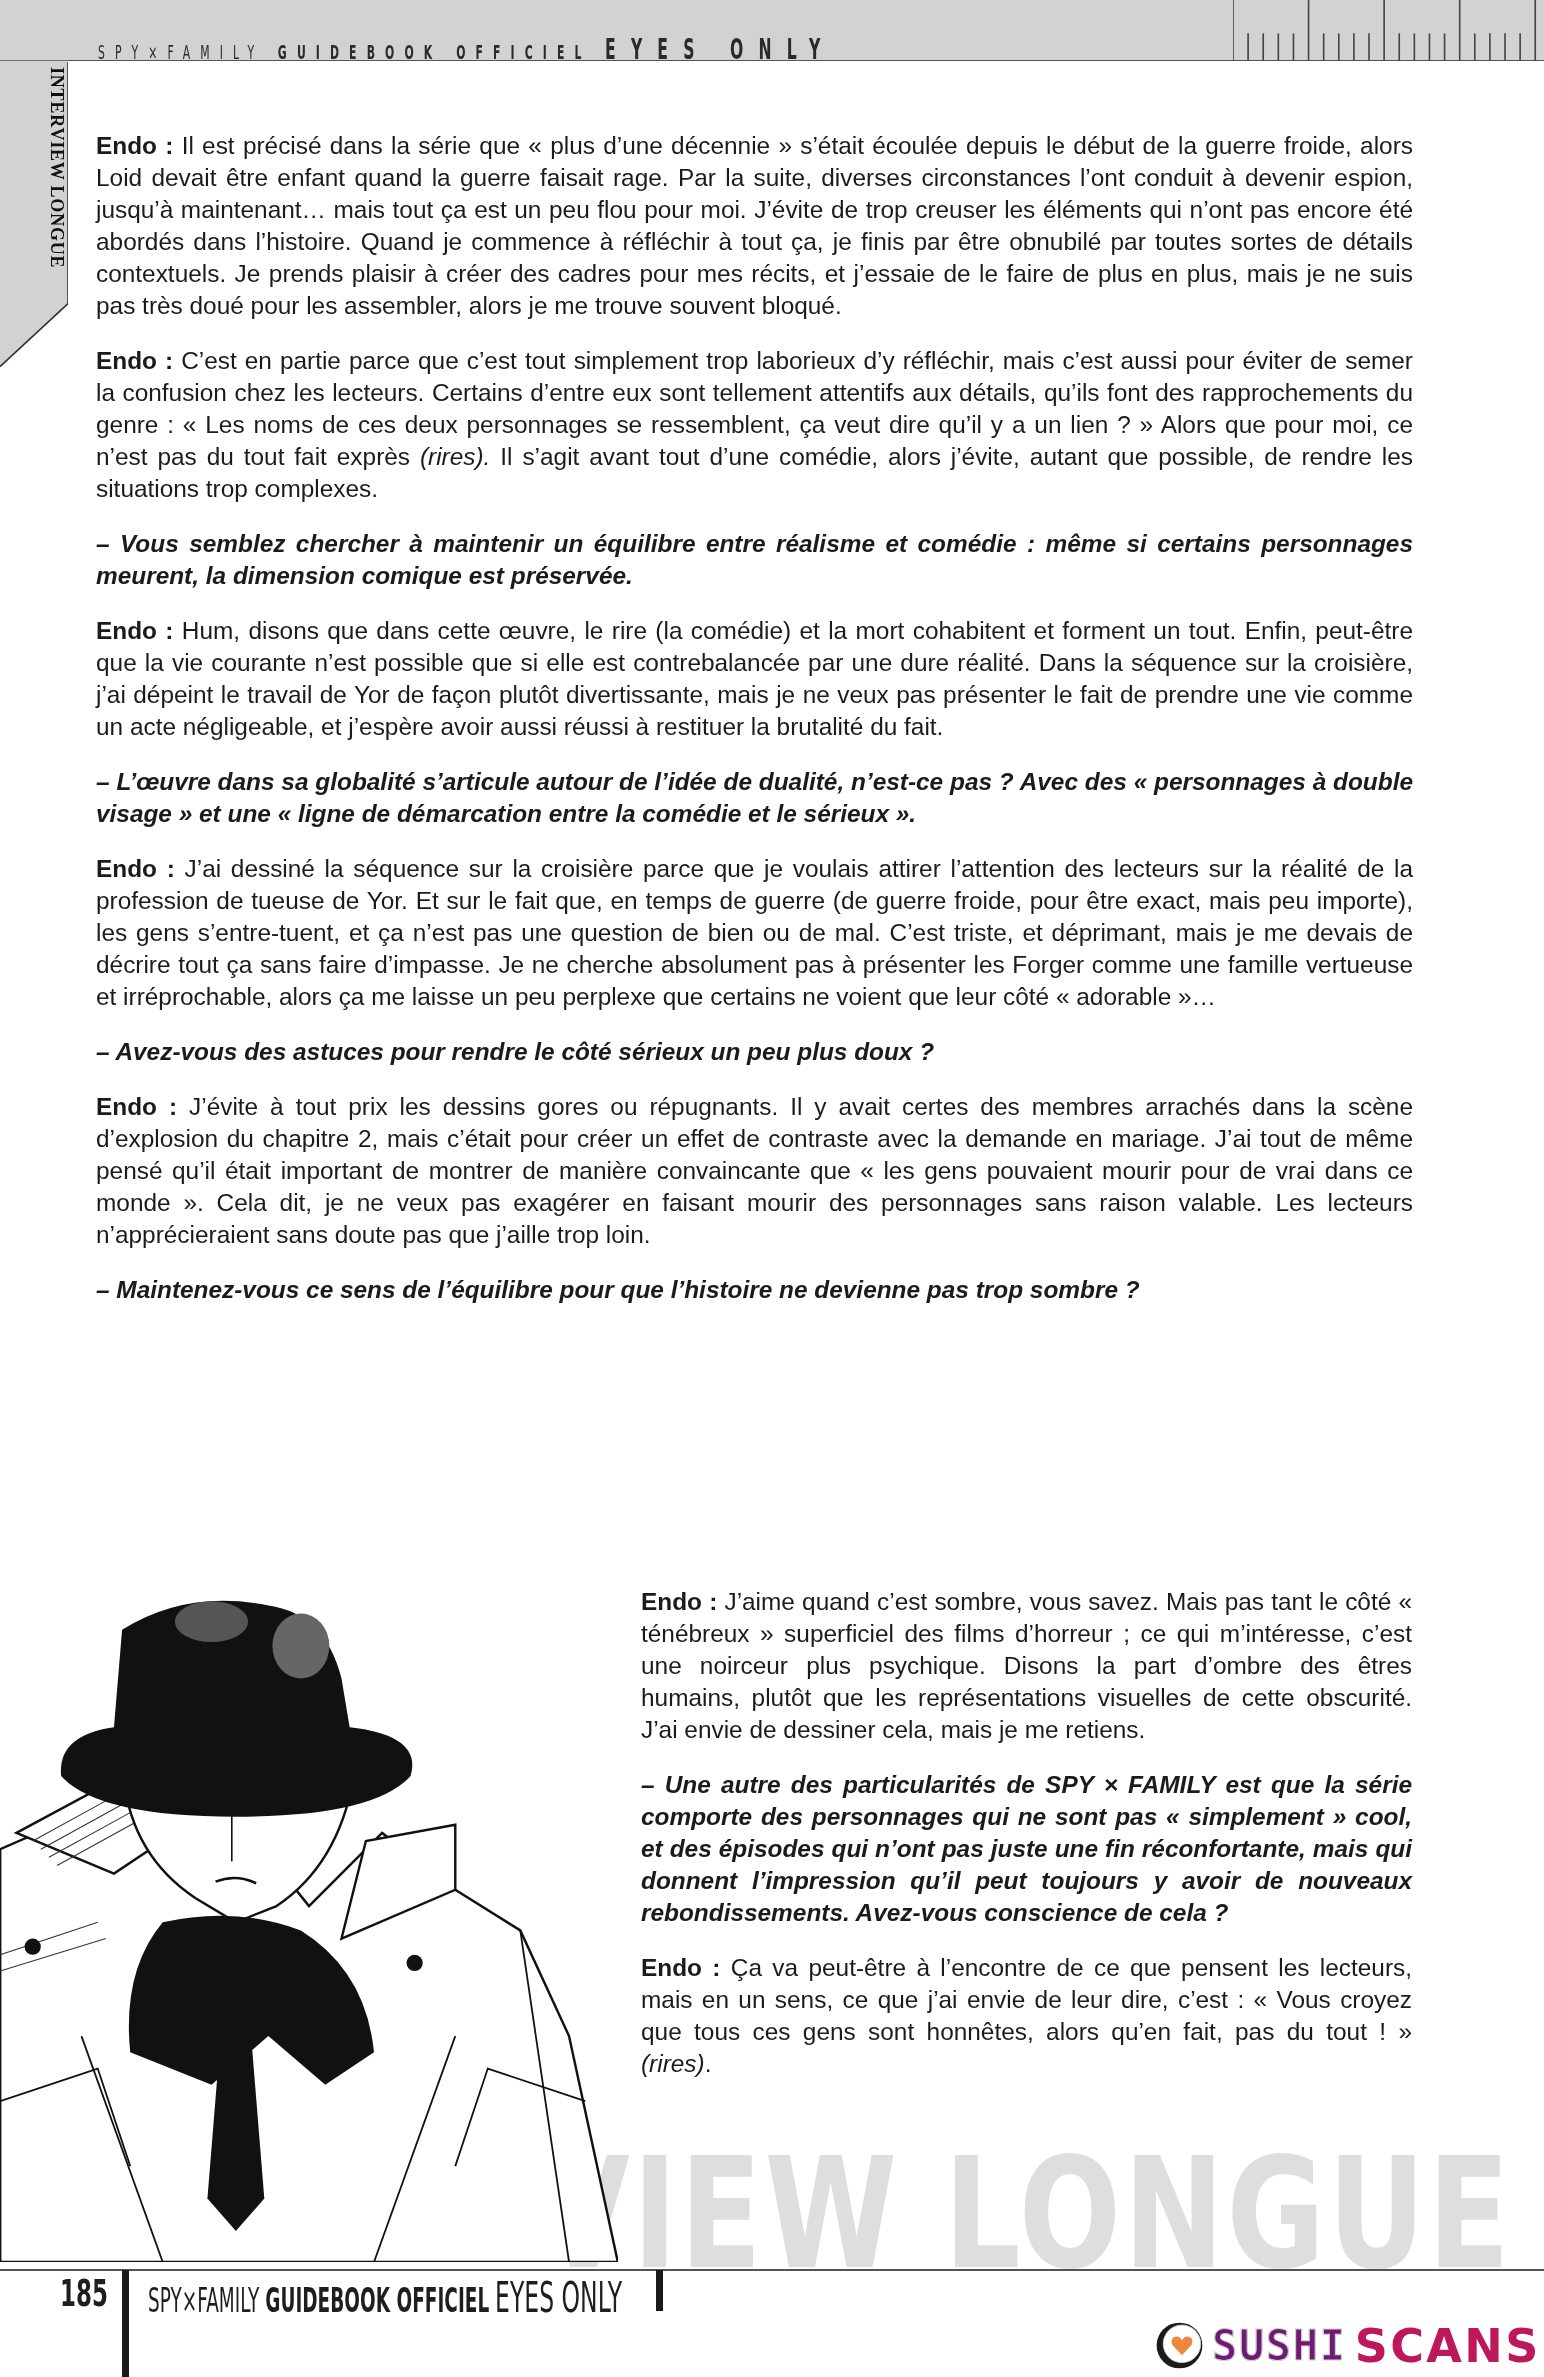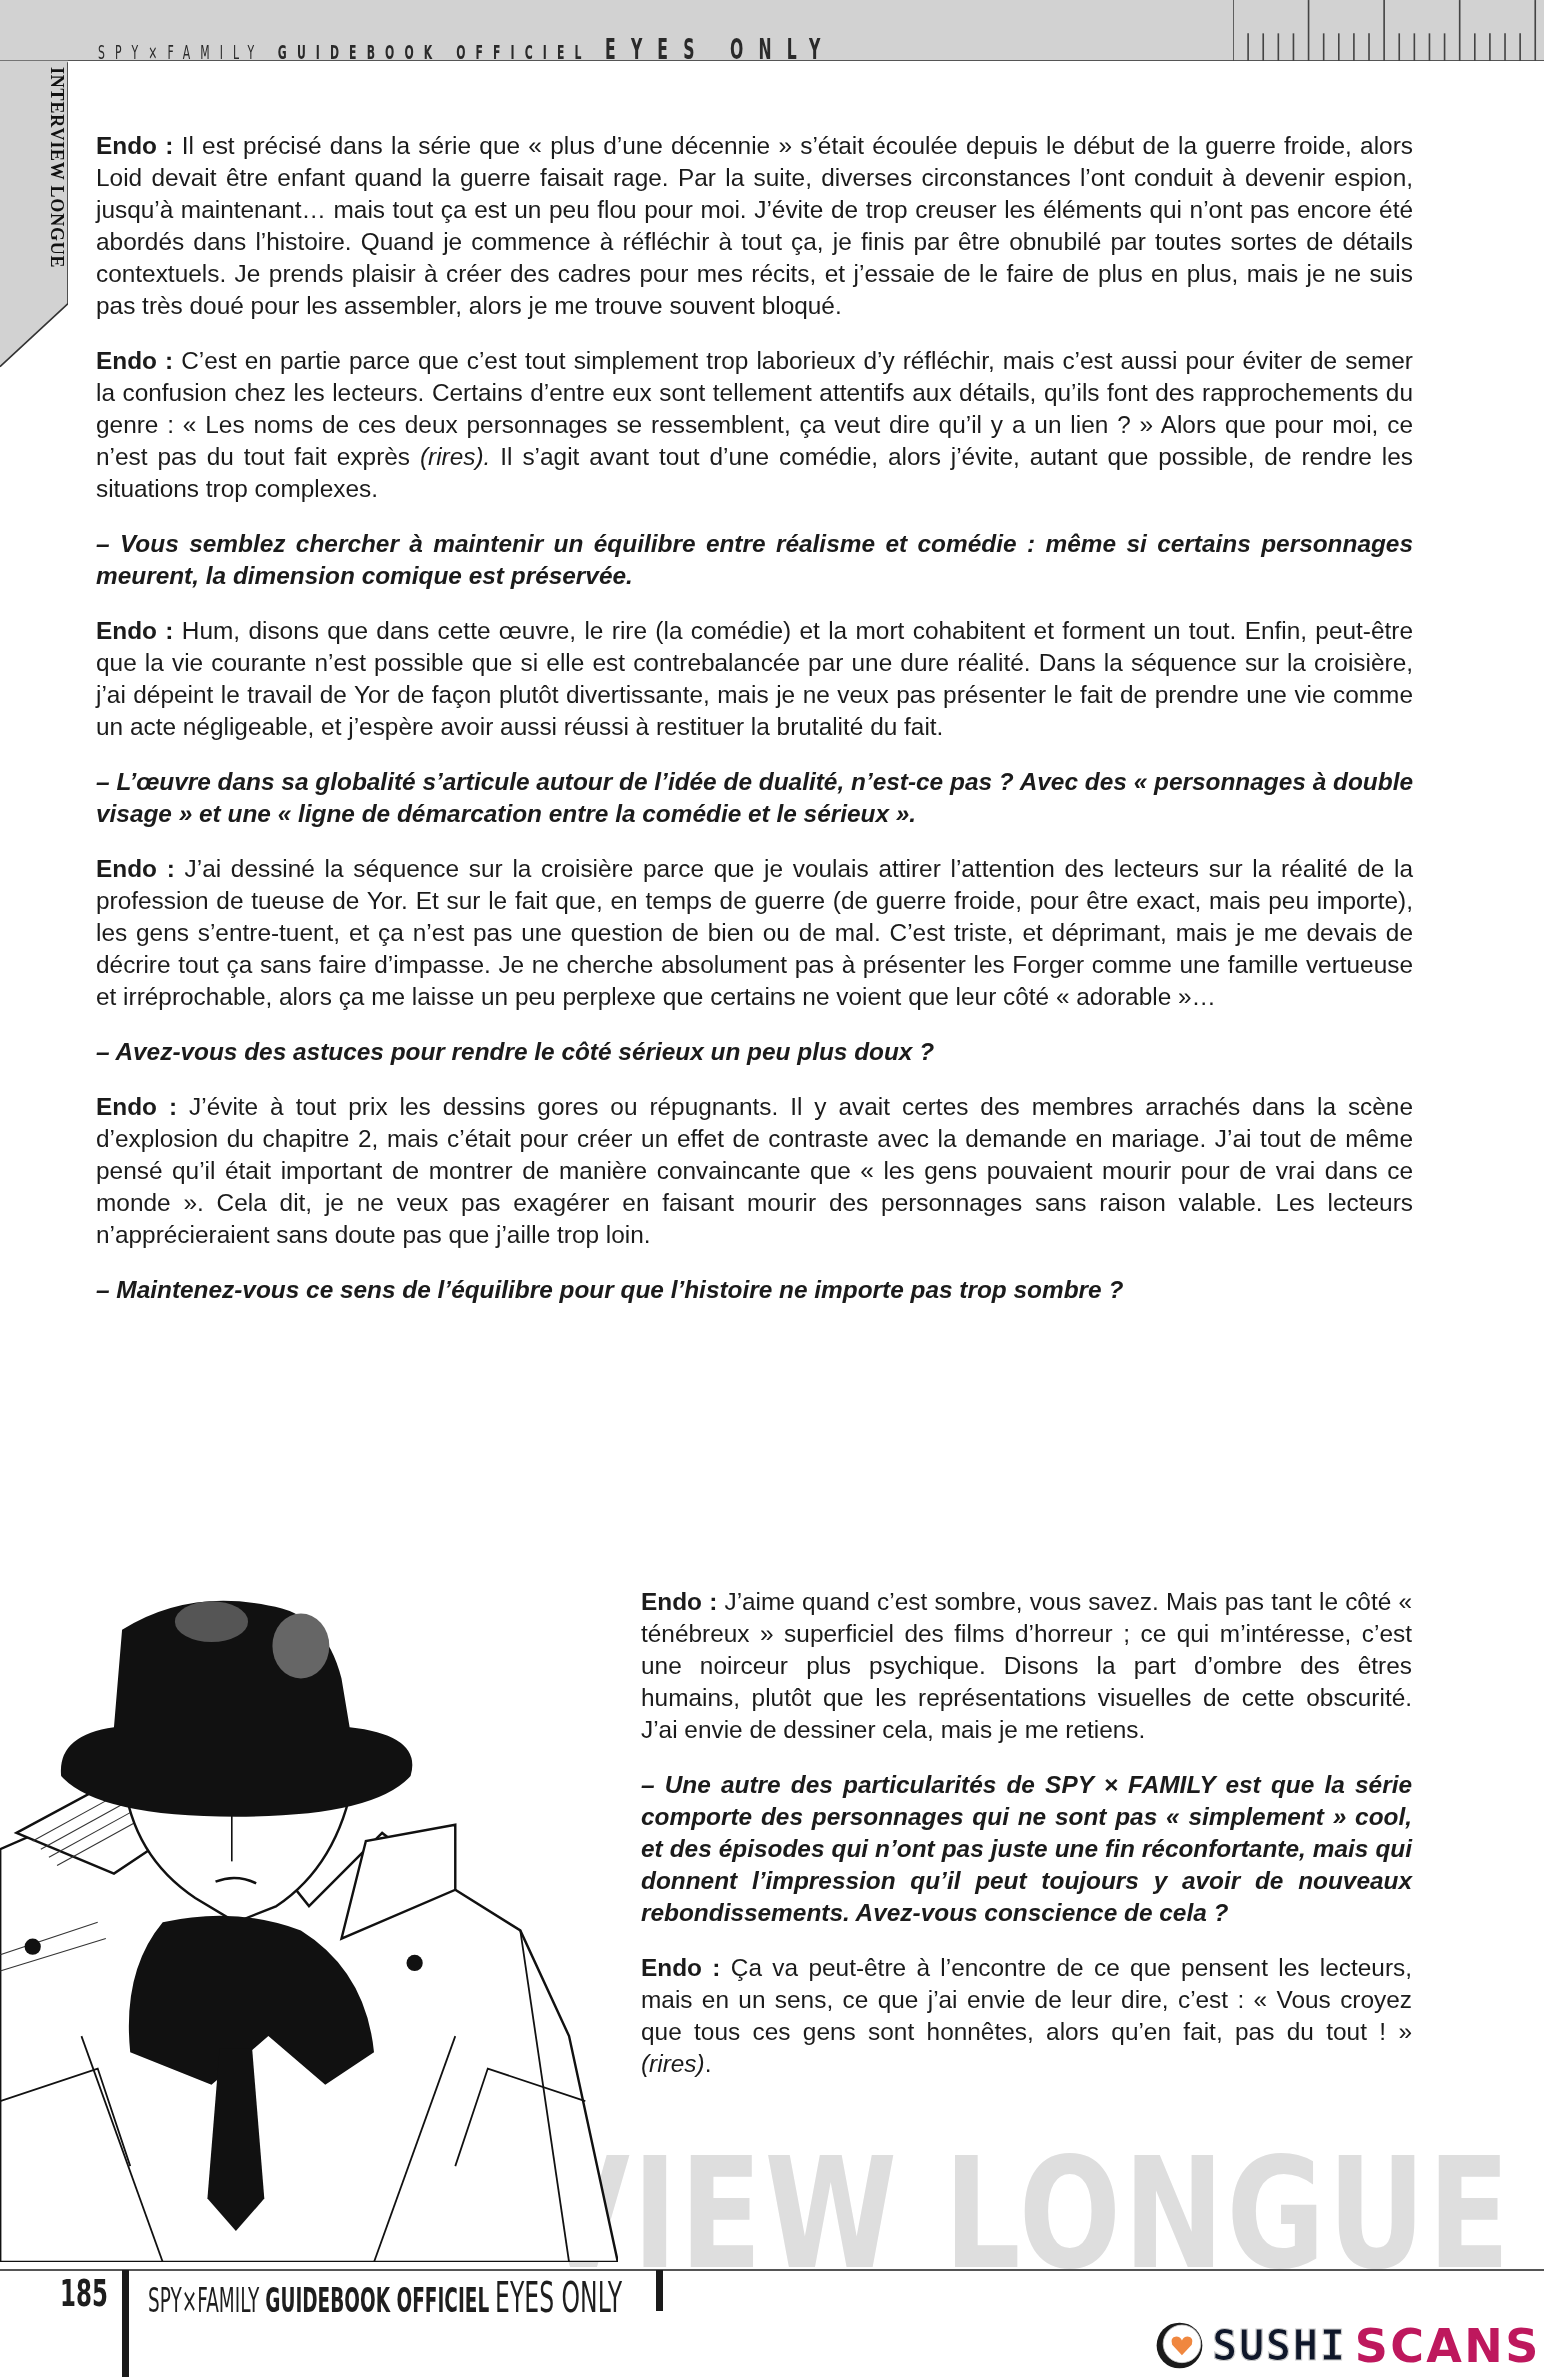--- a/index.html
+++ b/index.html
@@ -86,21 +86,21 @@
     position: absolute; left: 656px; top: 2270px; width: 7.3px; height: 41px; background: #1a1a1a;
   }
   
   .scan-logo {
     position: absolute; left: 1155px; top: 2317px; height: 57px;
     display: flex; align-items: center; gap: 8.1px;
   }
   .sushi-roll { width: 49px; height: 49px; }
   .logo-word1 {
     font-family: "DejaVu Sans Mono", monospace; font-weight: bold; font-size: 42px;
-    color: #0f172a; -webkit-text-stroke: 1.2px #cfcfcf; letter-spacing: 1.6px;
+    color: #701a75; -webkit-text-stroke: 1.2px #cfcfcf; letter-spacing: 1.6px;
   }
   .logo-word2 {
     font-family: "DejaVu Sans", sans-serif; font-weight: bold; font-size: 46px;
     color: #be185d; letter-spacing: 2.4px;
   }
 </style>
 </head>
 <body>
 
 <div class="top-band">
@@ -157,21 +157,21 @@
 
   <p class="q">– Vous semblez chercher à maintenir un équilibre entre réalisme et comédie : même si certains personnages meurent, la dimension comique est préservée.</p>
   <p class="a"><span class="speaker">Endo :</span><span> Hum, disons que dans cette œuvre, le rire (la comédie) et la mort cohabitent et forment un tout. Enfin, peut-être que la vie courante n’est possible que si elle est contrebalancée par une dure réalité. Dans la séquence sur la croisière, j’ai dépeint le travail de Yor de façon plutôt divertissante, mais je ne veux pas présenter le fait de prendre une vie comme un acte négligeable, et j’espère avoir aussi réussi à restituer la brutalité du fait.</span></p>
 
   <p class="q">– L’œuvre dans sa globalité s’articule autour de l’idée de dualité, n’est-ce pas ? Avec des « personnages à double visage » et une « ligne de démarcation entre la comédie et le sérieux ».</p>
   <p class="a"><span class="speaker">Endo :</span><span> J’ai dessiné la séquence sur la croisière parce que je voulais attirer l’attention des lecteurs sur la réalité de la profession de tueuse de Yor. Et sur le fait que, en temps de guerre (de guerre froide, pour être exact, mais peu importe), les gens s’entre-tuent, et ça n’est pas une question de bien ou de mal. C’est triste, et déprimant, mais je me devais de décrire tout ça sans faire d’impasse. Je ne cherche absolument pas à présenter les Forger comme une famille vertueuse et irréprochable, alors ça me laisse un peu perplexe que certains ne voient que leur côté « adorable »…</span></p>
 
   <p class="q">– Avez-vous des astuces pour rendre le côté sérieux un peu plus doux ?</p>
   <p class="a"><span class="speaker">Endo :</span><span> J’évite à tout prix les dessins gores ou répugnants. Il y avait certes des membres arrachés dans la scène d’explosion du chapitre 2, mais c’était pour créer un effet de contraste avec la demande en mariage. J’ai tout de même pensé qu’il était important de montrer de manière convaincante que « les gens pouvaient mourir pour de vrai dans ce monde ». Cela dit, je ne veux pas exagérer en faisant mourir des personnages sans raison valable. Les lecteurs n’apprécieraient sans doute pas que j’aille trop loin.</span></p>
 
-  <p class="q">– Maintenez-vous ce sens de l’équilibre pour que l’histoire ne importe pas trop sombre ?</p>
+  <p class="q">– Maintenez-vous ce sens de l’équilibre pour que l’histoire ne devienne pas trop sombre ?</p>
 </div>
 
 <div class="art">
   <svg width="618" height="681" viewBox="0 0 760 838">
 
     <path d="M0,330 L160,260 L250,330 L300,300 L380,400 L470,310 L560,380 L640,430 L700,560 L760,838 L0,838 Z" fill="#fff" stroke="#111" stroke-width="3"></path>
 
     <path d="M20,310 L150,240 L230,300 L140,360 Z" fill="#fff" stroke="#111" stroke-width="3"></path>
     <path d="M560,300 L450,320 L420,440 L560,380 Z" fill="#fff" stroke="#111" stroke-width="3"></path>
     <g stroke="#333" stroke-width="1.3">

